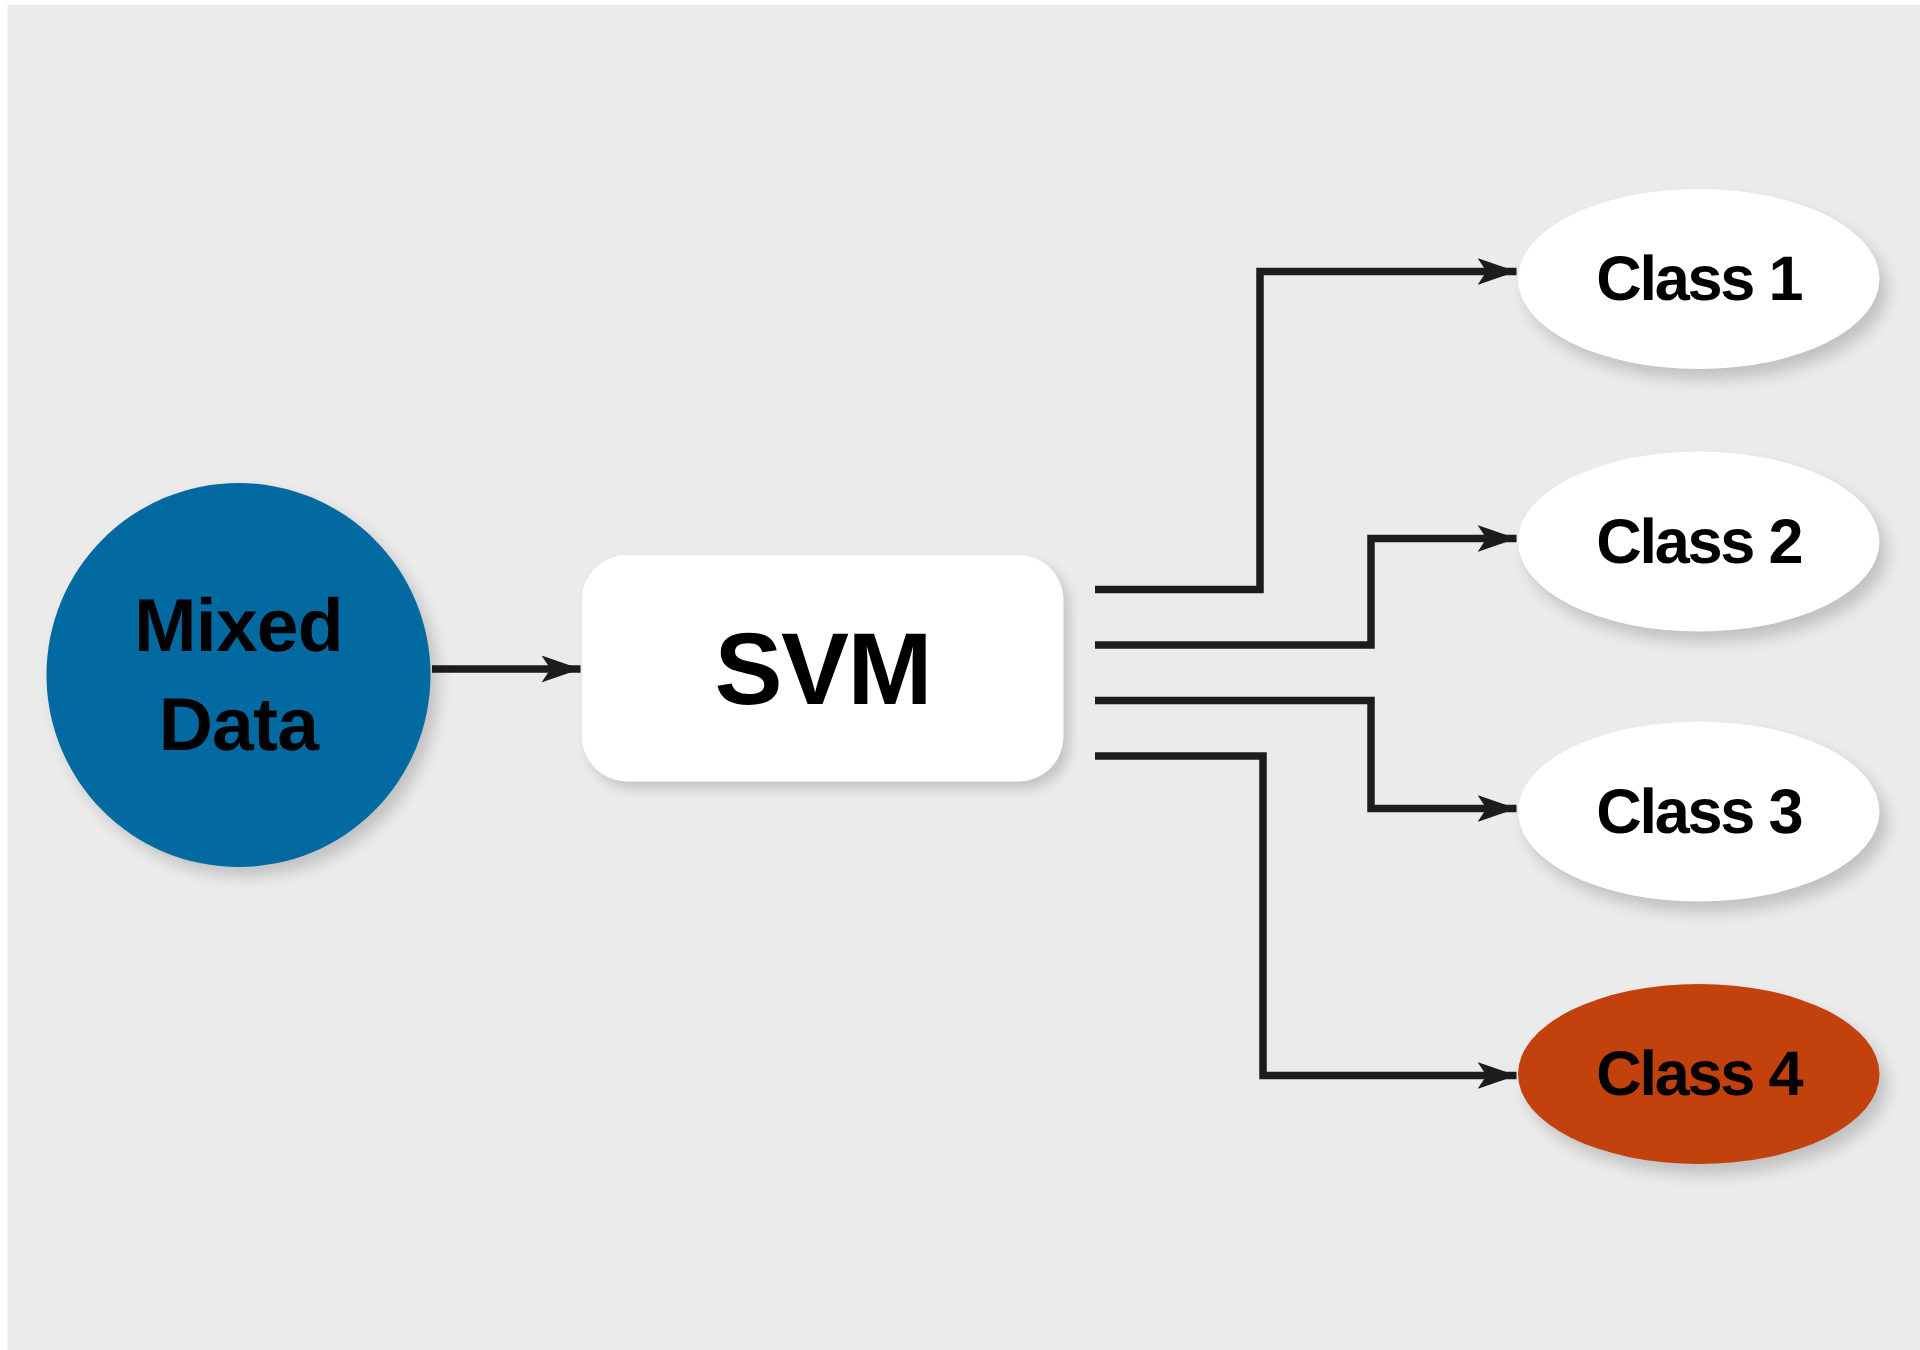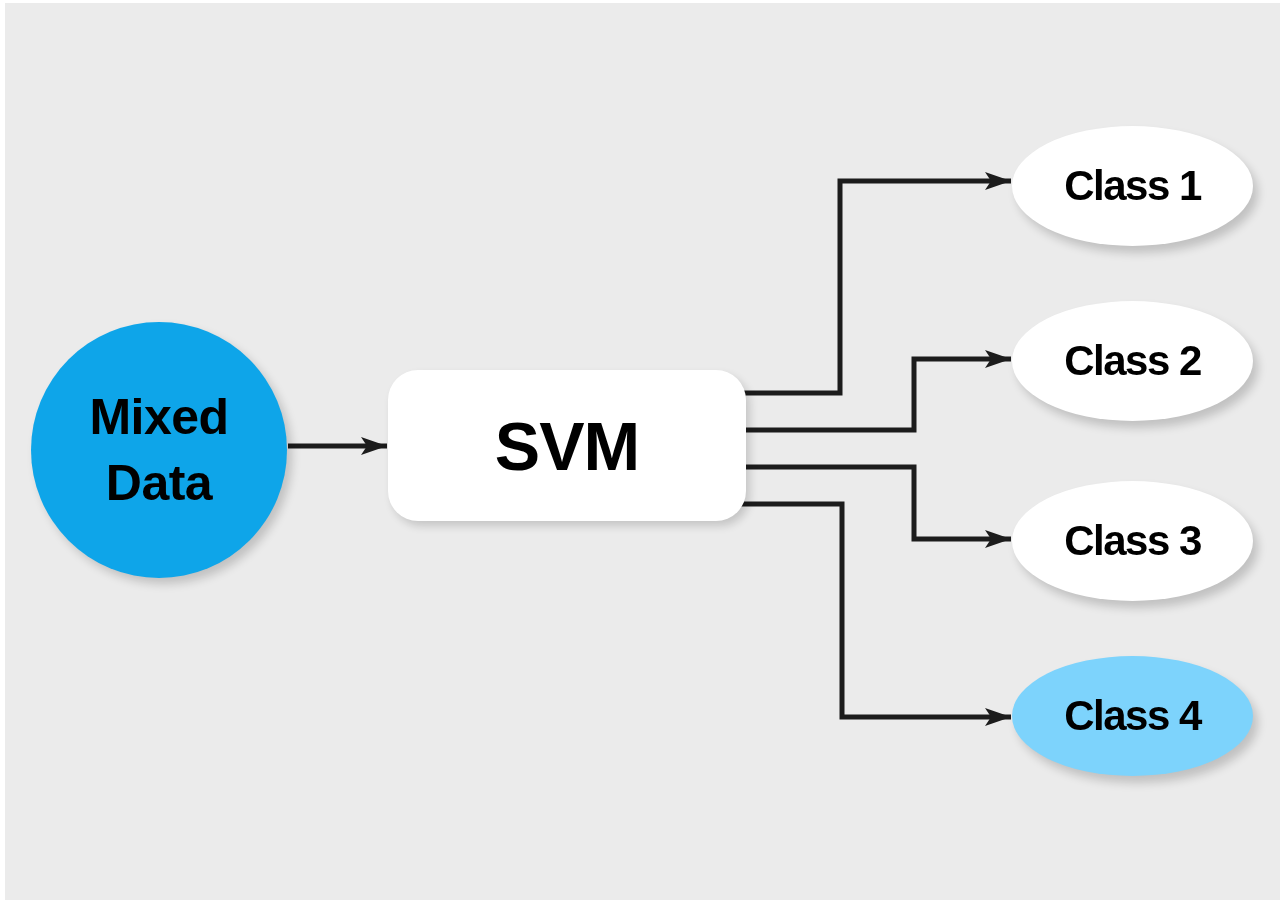--- a/index.html
+++ b/index.html
@@ -49,21 +49,21 @@
     border-radius: 50%;
     font-size: 50px;
     font-weight: 700;
     line-height: 1.32;
     white-space: pre-line;
     letter-spacing: -0.5px;
   }
   .node-rect {
     left: 388px;
     top: 370px;
-    width: 358px;
+    width: 321px;
     height: 151px;
     border-radius: 30px;
     font-size: 68px;
     font-weight: 700;
     letter-spacing: -1px;
     box-shadow: 4px 5px 8px rgba(0,0,0,0.16);
   }
   .node-ellipse {
     left: 1012px;
     width: 241px;
@@ -94,37 +94,37 @@
     </defs>
     <g id="connector-group" fill="none" stroke-linejoin="miter">
         <polyline points="288,446 387,446" stroke="#1c1c1c" stroke-width="5" marker-end="url(#arrowhead)"></polyline>
         <polyline points="730,393 840,393 840,181 1011,181" stroke="#1c1c1c" stroke-width="5" marker-end="url(#arrowhead)"></polyline>
         <polyline points="730,430 914,430 914,359 1011,359" stroke="#1c1c1c" stroke-width="5" marker-end="url(#arrowhead)"></polyline>
         <polyline points="730,467 914,467 914,539 1011,539" stroke="#1c1c1c" stroke-width="5" marker-end="url(#arrowhead)"></polyline>
         <polyline points="730,504 842,504 842,717 1011,717" stroke="#1c1c1c" stroke-width="5" marker-end="url(#arrowhead)"></polyline>
       </g>
   </svg>
 
-  <div class="node node-circle" style="background: #0ea5e9; color: rgb(0, 0, 0);">
+  <div class="node node-circle" style="background: #0369a1; color: rgb(0, 0, 0);">
     <span class="node-label">Mixed
 Data</span>
   </div>
 
   <div class="node node-rect" style="background: rgb(255, 255, 255); color: rgb(0, 0, 0);">
     <span class="node-label">SVM</span>
   </div>
 
   <div class="node node-ellipse out-0" style="background: rgb(255, 255, 255); color: rgb(0, 0, 0);">
     <span class="node-label">Class 1</span>
   </div>
 
   <div class="node node-ellipse out-1" style="background: rgb(255, 255, 255); color: rgb(0, 0, 0);">
     <span class="node-label">Class 2</span>
   </div>
 
   <div class="node node-ellipse out-2" style="background: rgb(255, 255, 255); color: rgb(0, 0, 0);">
     <span class="node-label">Class 3</span>
   </div>
 
-  <div class="node node-ellipse out-3" style="background: #7dd3fc; color: rgb(0, 0, 0);">
+  <div class="node node-ellipse out-3" style="background: #c2410c; color: rgb(0, 0, 0);">
     <span class="node-label">Class 4</span>
   </div>
 </div>
 
 </body></html>

